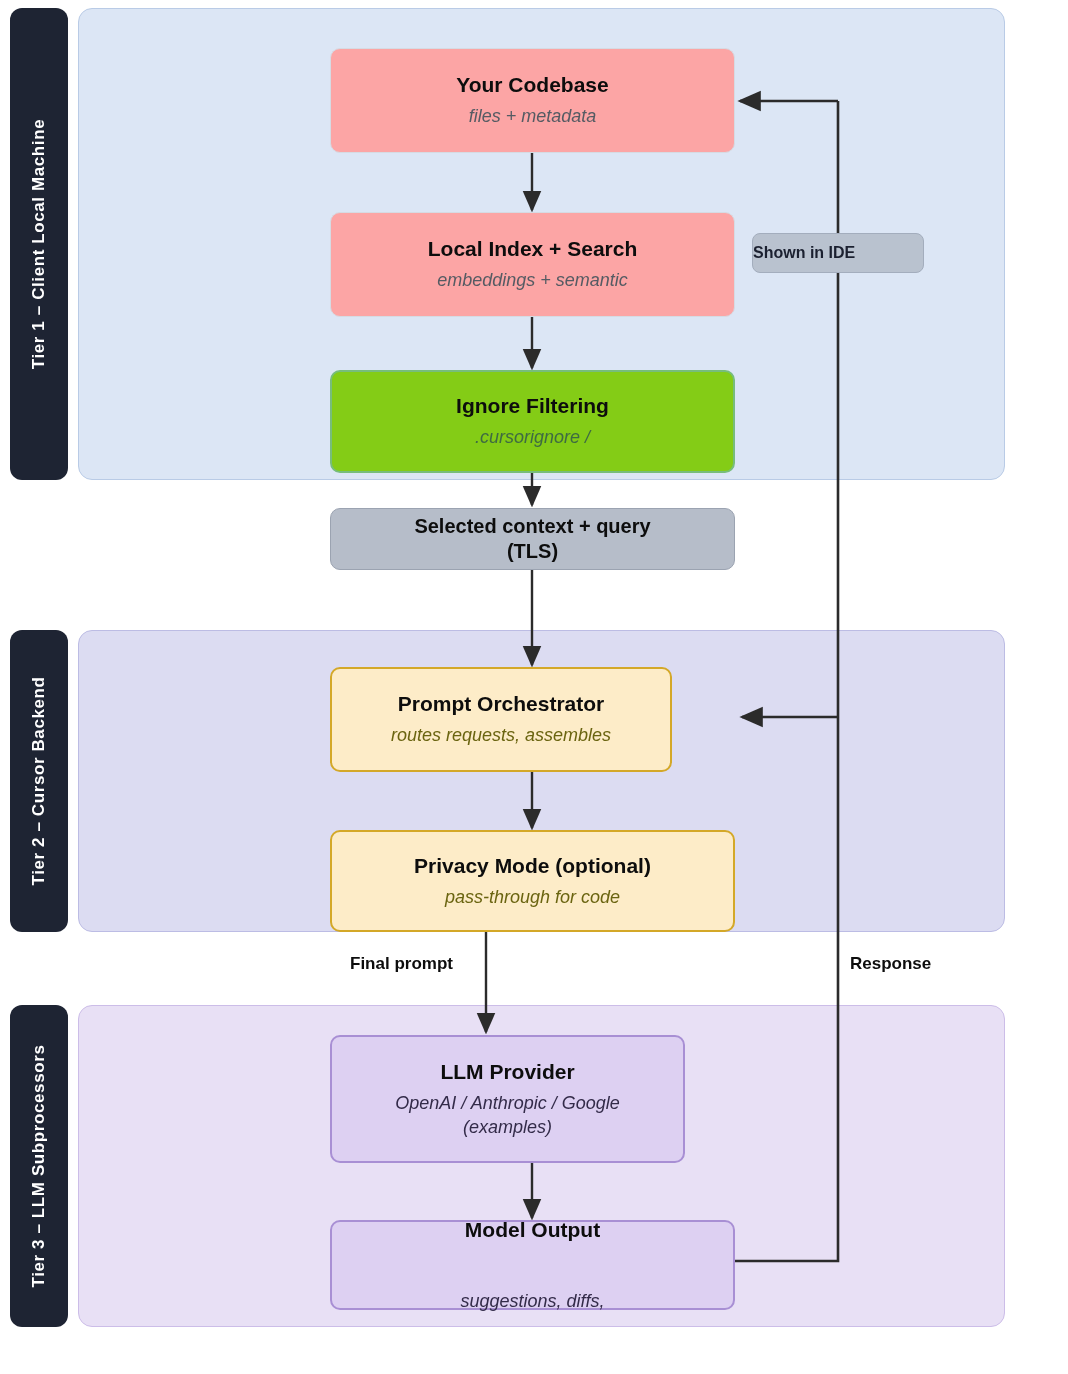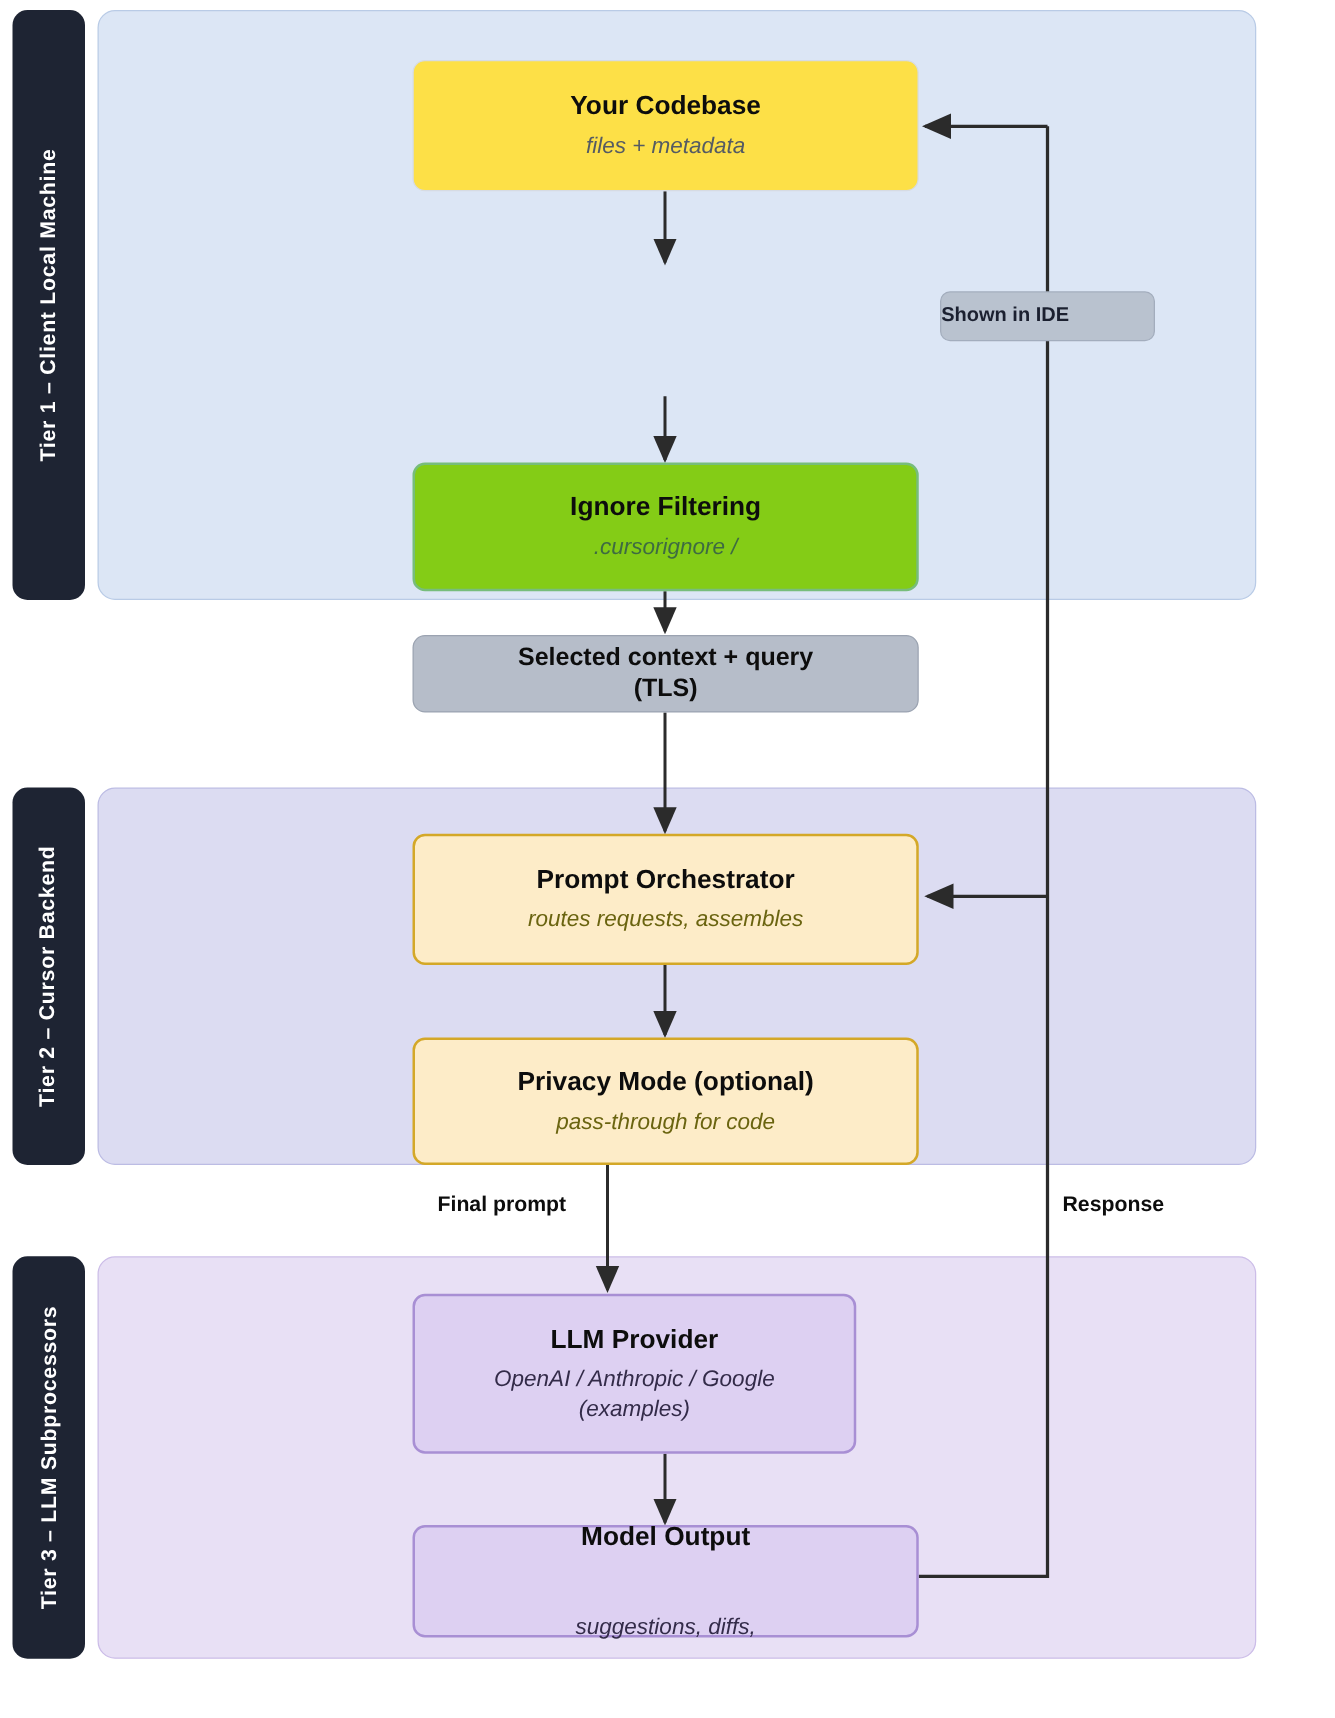--- a/index.html
+++ b/index.html
@@ -67,21 +67,21 @@
     line-height: 1.25;
   }
   .node .node-sub {
     font-style: italic;
     font-size: 18px;
     line-height: 1.35;
     margin-top: 6px;
   }
   .node .node-sub-line { display: block; }
 
-  .node-white  { background: #fde047; border: 1.5px solid #d6dbe3; }
+  .node-white  { background: #fca5a5; border: 1.5px solid #d6dbe3; }
   .node-white .node-sub { color: #555b63; }
 
   .node-green  { background: #84cc16; border: 2px solid #77bd7b; }
   .node-green .node-sub { color: #3e6b42; }
 
   .node-gray   { background: #b6bdc9; border: 1.5px solid #9ba3b1; }
   .node-gray .node-title { font-size: 20px; }
 
   .node-amber  { background: #fdecc8; border: 2px solid #d4a828; }
   .node-amber .node-sub { color: #6a6410; }
@@ -168,34 +168,40 @@
     <line x1="838" y1="717" x2="742" y2="717" stroke="#2b2b2b" stroke-width="2.6" marker-end="url(#arrowhead)"></line>
   </svg>
 
   <div class="node node-white" style="left:330px; top:48px; width:405px; height:105px;">
     <div class="node-title">Your Codebase</div>
     <div class="node-sub">
       <span class="node-sub-line">files + metadata</span>
     </div>
   </div>
 
+  <div class="node node-white" style="left:330px; top:212px; width:405px; height:105px;">
+    <div class="node-title">Local Index + Search</div>
+    <div class="node-sub">
+      <span class="node-sub-line">embeddings + semantic</span>
+    </div>
+  </div>
 
   <div class="node node-green" style="left:330px; top:370px; width:405px; height:103px;">
     <div class="node-title">Ignore Filtering</div>
     <div class="node-sub">
       <span class="node-sub-line">.cursorignore /</span>
     </div>
   </div>
 
   <div class="node node-gray" style="left:330px; top:508px; width:405px; height:62px;text-align:right;">
     <div class="node-title">Selected context + query</div>
     <div class="node-title">(TLS)</div>
   </div>
 
-  <div class="node node-amber" style="left:330px; top:667px; width:405px; height:105px;">
+  <div class="node node-amber" style="left:330px; top:667px; width:342px; height:105px;">
     <div class="node-title">Prompt Orchestrator</div>
     <div class="node-sub">
       <span class="node-sub-line">routes requests, assembles</span>
     </div>
   </div>
 
   <div class="node node-amber" style="left:330px; top:830px; width:405px; height:102px;">
     <div class="node-title">Privacy Mode (optional)</div>
     <div class="node-sub">
       <span class="node-sub-line">pass-through for code</span>

